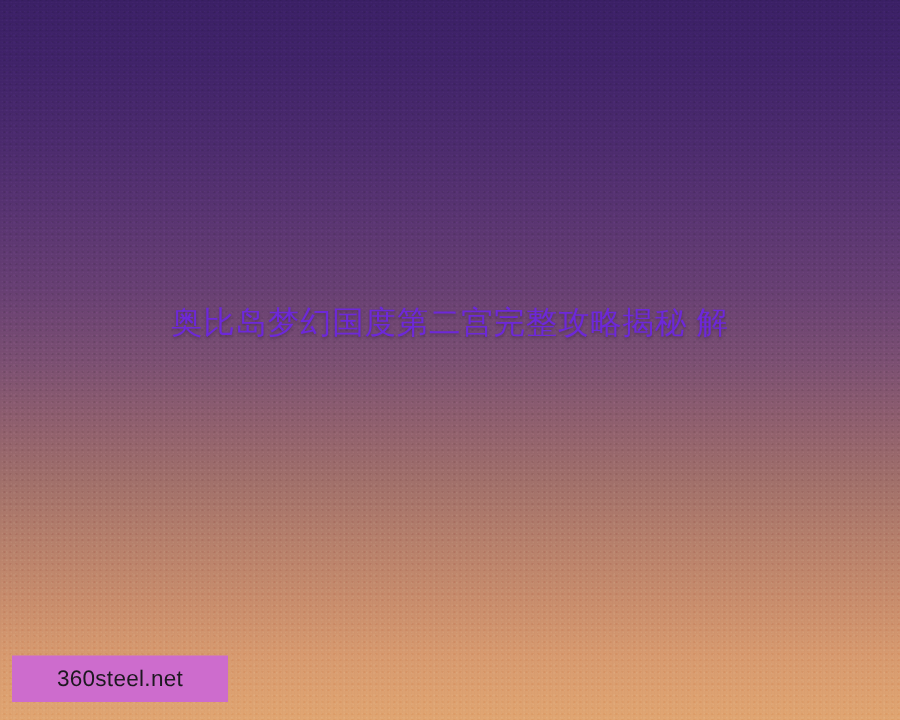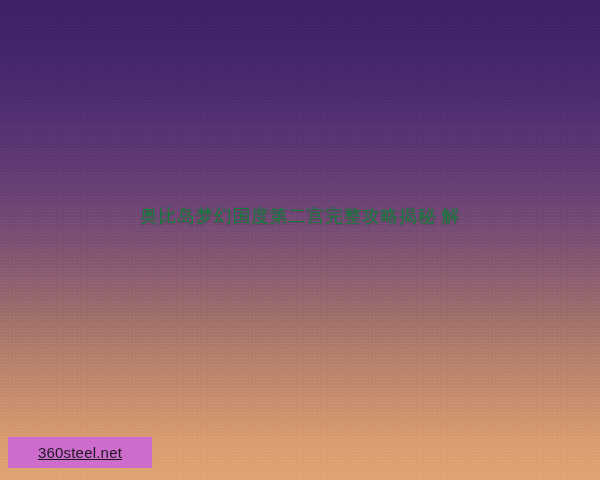--- a/index.html
+++ b/index.html
@@ -67,22 +67,22 @@
     position: absolute;
     left: 0;
     right: 0;
     top: 196px;
     text-align: center;
     padding: 0 30px;
     box-sizing: border-box;
   }
 
   .headline-line {
-    color: #15803d;
-    font-size: 18px;
+    color: #6d28d9;
+    font-size: 21px;
     line-height: 40px;
     font-weight: 400;
     letter-spacing: 0.5px;
     white-space: pre;
     text-shadow: 0 1px 2px rgba(40, 20, 45, 0.30);
   }
 
   
   #watermark-badge {
     position: absolute;
@@ -95,21 +95,20 @@
     align-items: center;
     justify-content: center;
   }
 
   #watermark-text {
     color: #1d1820;
     font-size: 15px;
     line-height: 15px;
     font-weight: 400;
     letter-spacing: 0.2px;
-    text-decoration: underline;
   }
 </style>
 </head>
 <body>
 
 <div id="cover">
 
   <div id="bg-gradient"></div>
   <div id="bg-noise"></div>
   <div id="bg-noise2"></div>

